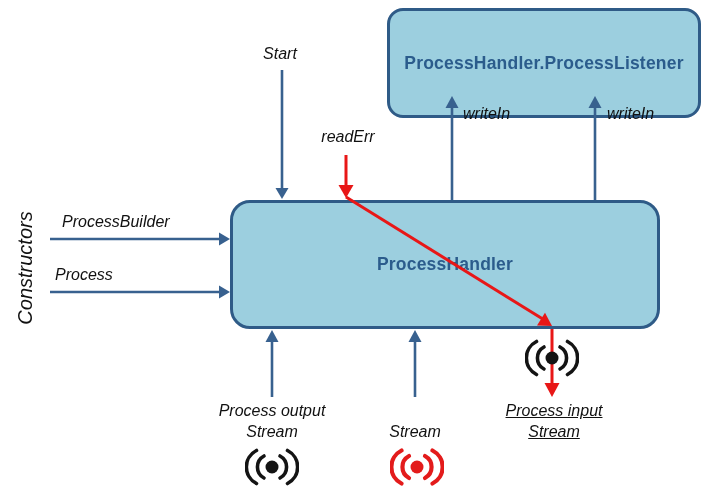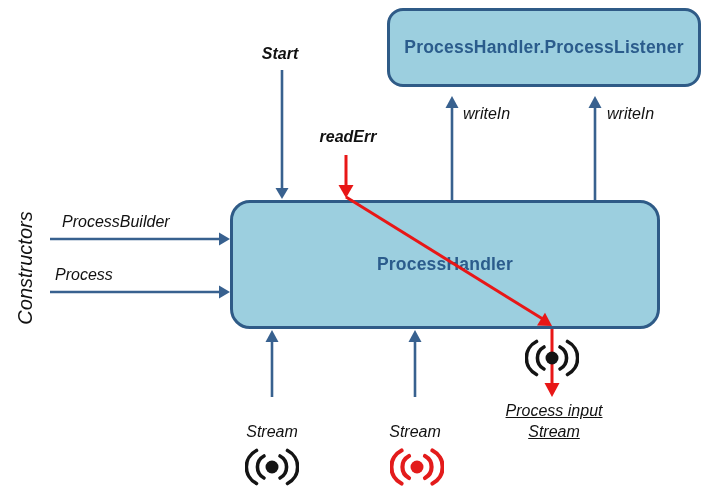--- a/index.html
+++ b/index.html
@@ -7,28 +7,28 @@
     --arrow-blue:#38618F; --arrow-red:#E81717;
     --icon-black:#141414; --icon-red:#E31B1B;
     --label-text:#111111; --background:#FFFFFF;
   }
   html,body{margin:0;padding:0;}
   body{background:var(--background);font-family:"Liberation Sans",sans-serif;}
   .canvas{position:relative;width:716px;height:495px;background:var(--background);overflow:hidden;}
 
   .box{position:absolute;background:var(--box-fill);border:3px solid var(--box-border);
        display:flex;align-items:center;justify-content:center;box-sizing:border-box;}
-  .listener-box{left:387px;top:8px;width:314px;height:79px;border-radius:16px;}
+  .listener-box{left:387px;top:8px;width:314px;height:110px;border-radius:16px;}
   .handler-box{left:230px;top:200px;width:430px;height:129px;border-radius:20px;}
   .box-title{font-weight:bold;font-size:17.5px;color:var(--box-text);letter-spacing:.2px;white-space:nowrap;}
 
   .overlay{position:absolute;left:0;top:0;pointer-events:none;}
 
   .lbl{position:absolute;font-style:italic;font-size:16px;color:var(--label-text);white-space:nowrap;}
-  .lbl.centered{transform:translateX(-50%);font-weight:bold;}
+  .lbl.centered{transform:translateX(-50%);}
   .lbl-start{left:280px;top:45px;}
   .lbl-writein{left:348px;top:128px;}
   .lbl-readout{left:463px;top:105px;}
   .lbl-readerr{left:607px;top:105px;}
   .lbl-pbuilder{left:55px;top:213px;margin-left:7px;}
   .lbl-process{left:55px;top:266px;}
   .lbl-constructors{left:-43px;top:255px;width:140px;height:26px;text-align:center;
       font-size:20px;transform:rotate(-90deg);}
   .stream-label{position:absolute;font-style:italic;font-size:16px;color:var(--label-text);
       text-align:center;line-height:21px;transform:translateX(-50%);white-space:nowrap;}
@@ -108,21 +108,21 @@
 
   <div class="lbl centered lbl-start">Start</div>
   <div class="lbl centered lbl-writein">readErr</div>
   <div class="lbl lbl-readout">writeIn</div>
   <div class="lbl lbl-readerr">writeIn</div>
   <div class="lbl lbl-pbuilder">ProcessBuilder</div>
   <div class="lbl lbl-process">Process</div>
   <div class="lbl lbl-constructors">Constructors</div>
 
   <div class="stream-label stream-output">
-    <br>
+    <span>Process output</span><br>
     <span>Stream</span>
   </div>
   <div class="stream-label stream-error">
     <br>
     <span>Stream</span>
   </div>
   <div class="stream-label stream-input">
     <span>Process input</span><br>
     <span>Stream</span>
   </div>

